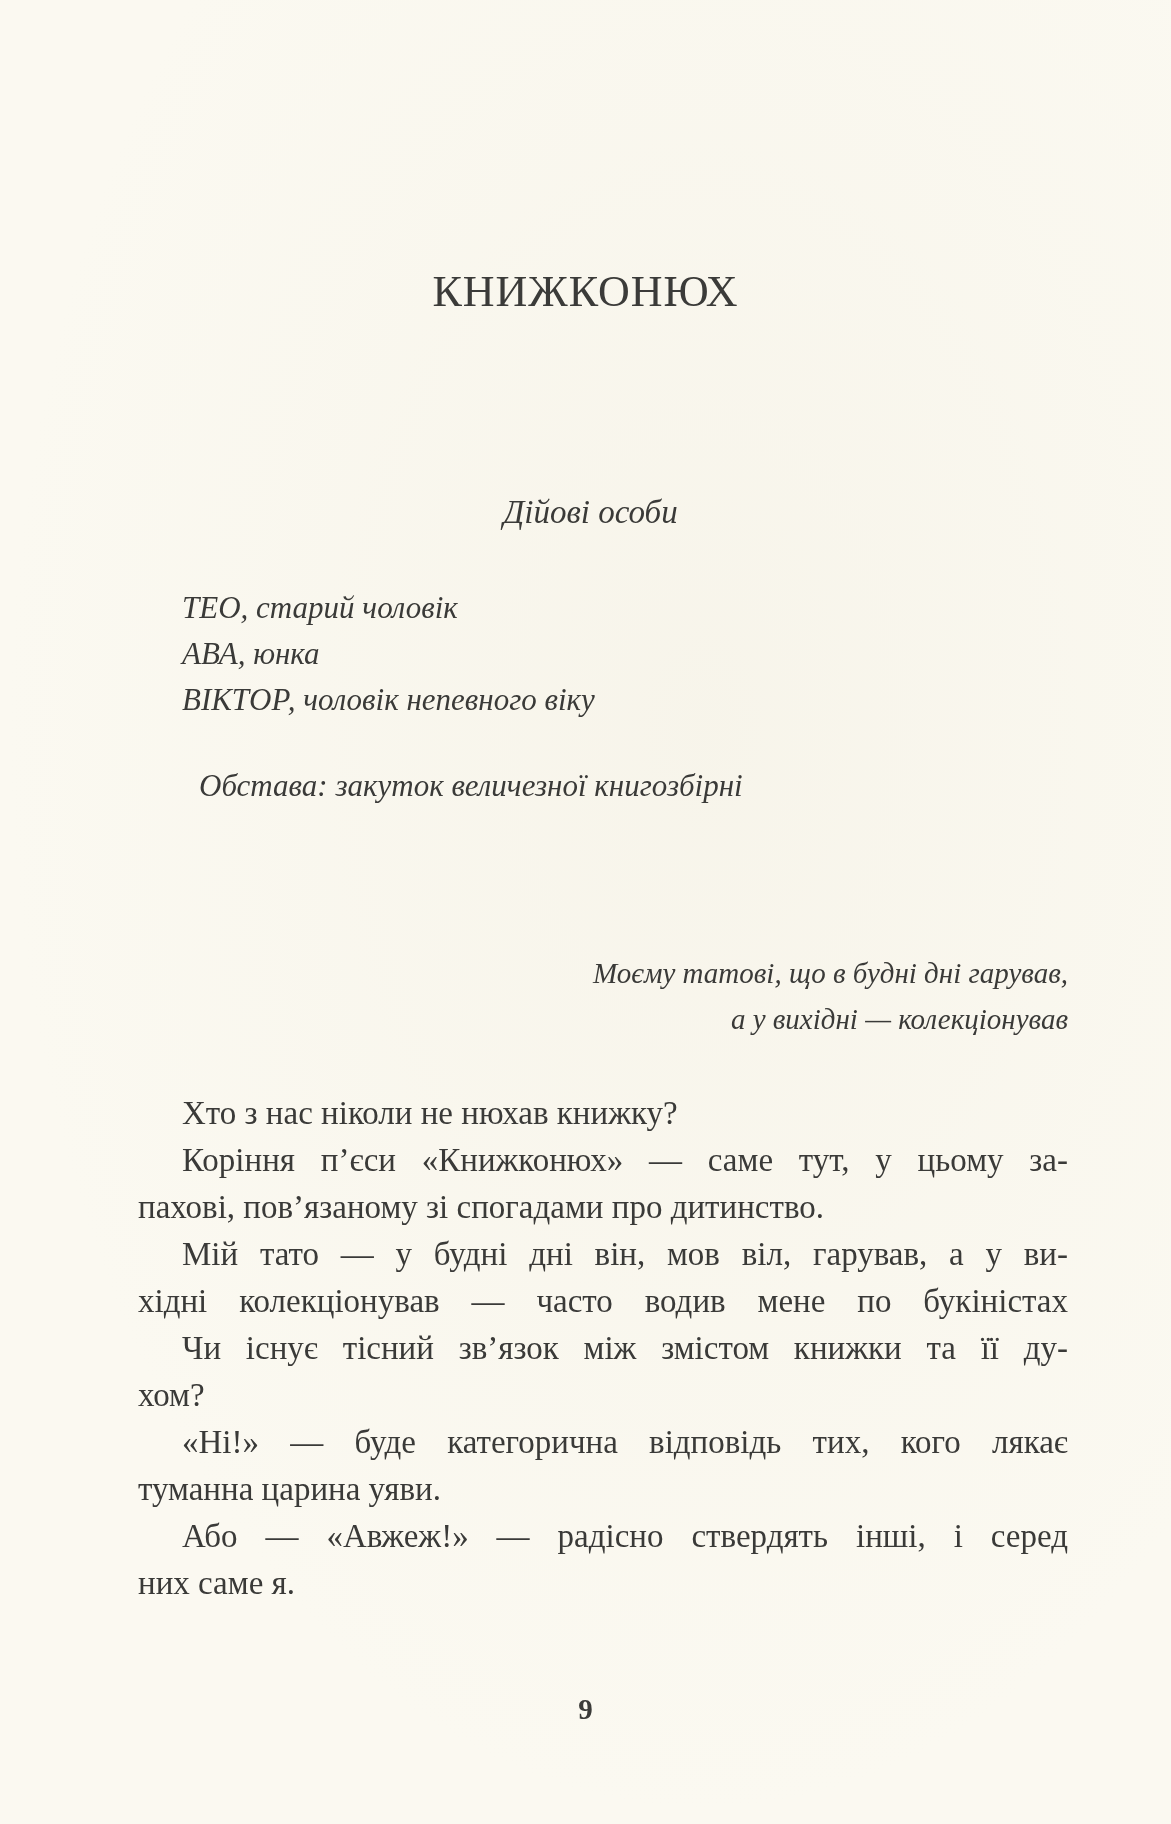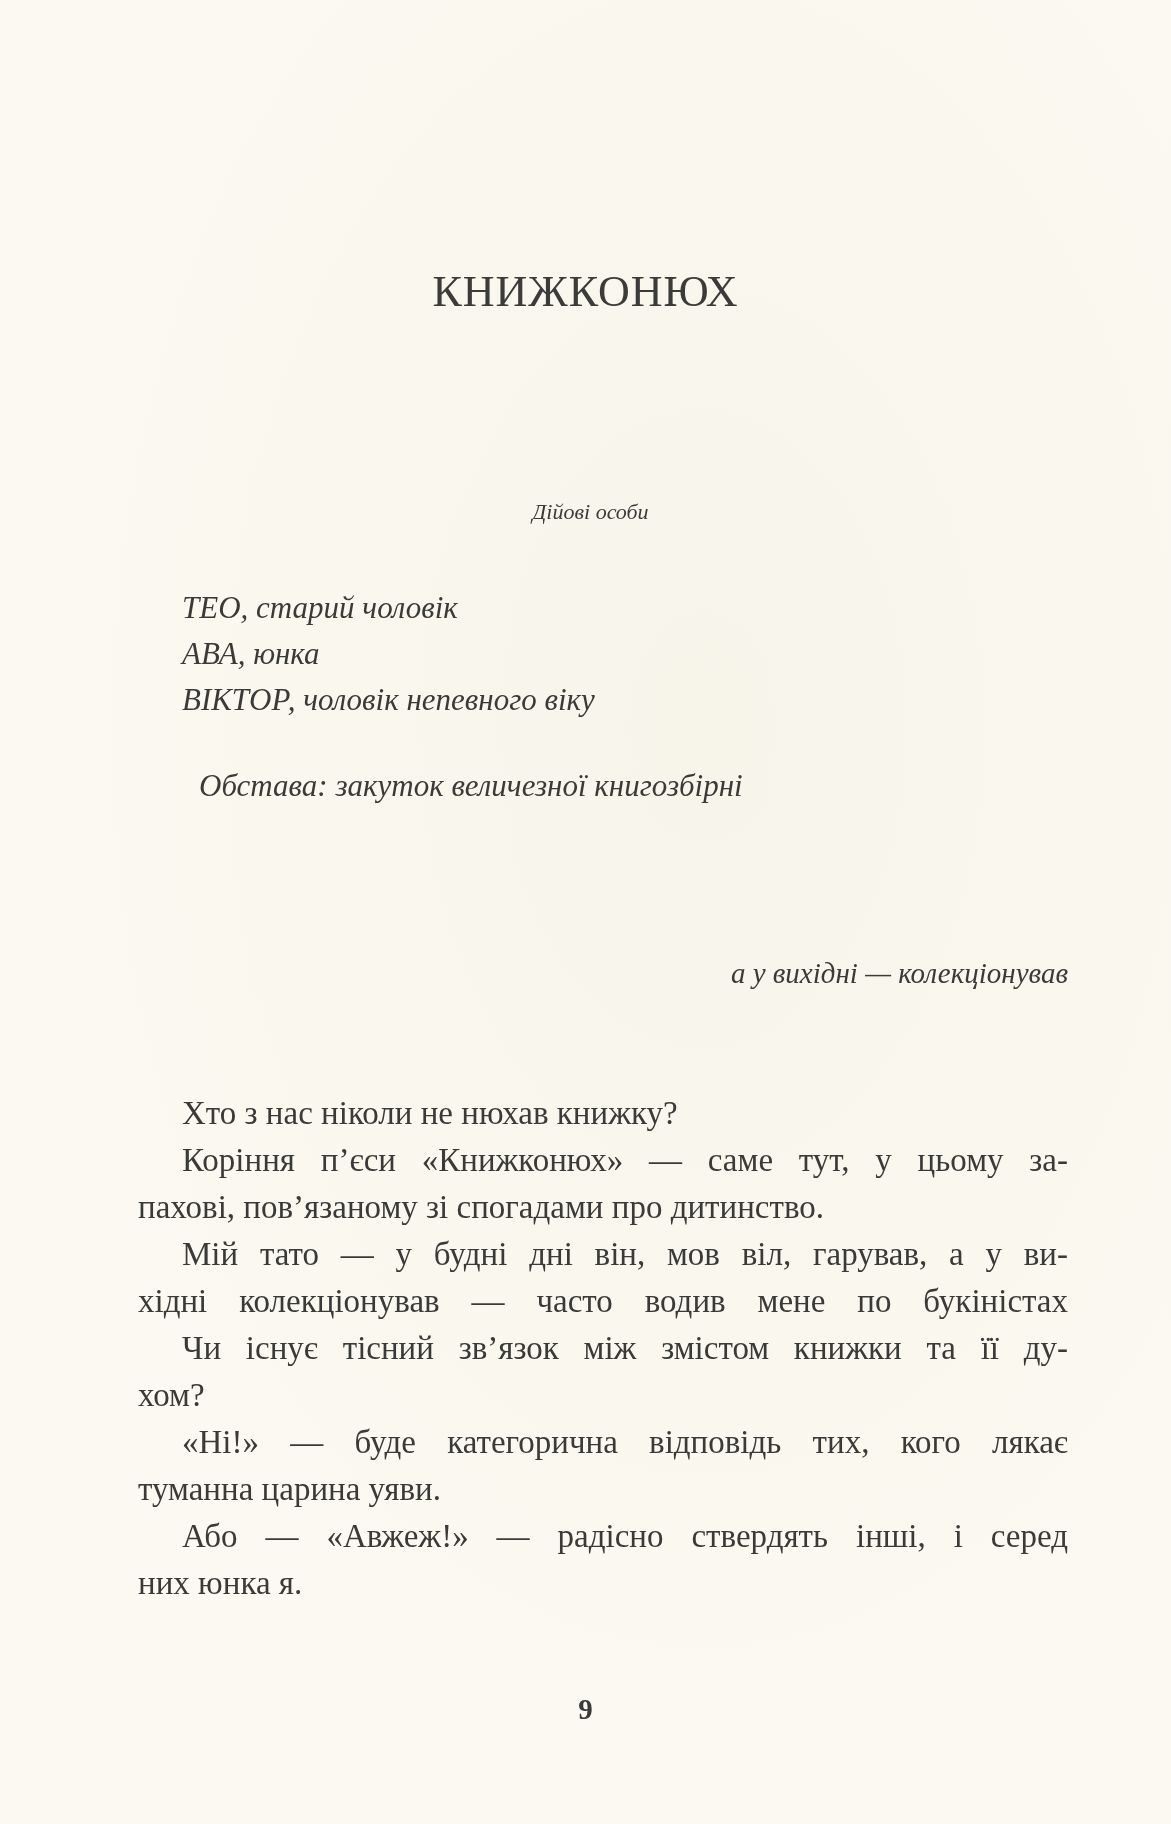--- a/index.html
+++ b/index.html
@@ -33,21 +33,21 @@
       letter-spacing: 1px;
       color: #3b3b39;
       line-height: 60px;
     }
     .cast-heading {
       position: absolute;
       left: 0; width: 1171px;
       top: 490px;
       text-align: center;
       font-style: italic;
-      font-size: 22px;
+      font-size: 33px;
       line-height: 44px;
       padding-left: 10px;
       box-sizing: border-box;
     }
     .cast-list {
       position: absolute;
       left: 182px;
       top: 585px;
       font-size: 31px;
       line-height: 46px;
@@ -116,20 +116,21 @@
 
   <div class="cast-list">
     <div class="cast-item">ТЕО, старий чоловік</div>
     <div class="cast-item">АВА, юнка</div>
     <div class="cast-item">ВІКТОР, чоловік непевного віку</div>
   </div>
 
   <div class="setting">Обстава: закуток величезної книгозбірні</div>
 
   <div class="dedication">
+    <div>Моєму татові, що в будні дні гарував,</div>
     <div>а у вихідні — колекціонував</div>
   </div>
 
   <div class="body-text">
     <div class="para">
       <span class="line first">Хто з нас ніколи не нюхав книжку?</span>
     </div>
     <div class="para">
       <span class="line first justify">Коріння п’єси «Книжконюх» — саме тут, у цьому за-</span>
       <span class="line rest">пахові, пов’язаному зі спогадами про дитинство.</span>
@@ -141,19 +142,19 @@
     <div class="para">
       <span class="line first justify">Чи існує тісний зв’язок між змістом книжки та її ду-</span>
       <span class="line rest">хом?</span>
     </div>
     <div class="para">
       <span class="line first justify">«Ні!» — буде категорична відповідь тих, кого лякає</span>
       <span class="line rest">туманна царина уяви.</span>
     </div>
     <div class="para">
       <span class="line first justify">Або — «Авжеж!» — радісно ствердять інші, і серед</span>
-      <span class="line rest">них юнка я.</span>
+      <span class="line rest">них саме я.</span>
     </div>
   </div>
 
   <div class="page-number">9</div>
 
 </div>
 
 </body></html>

